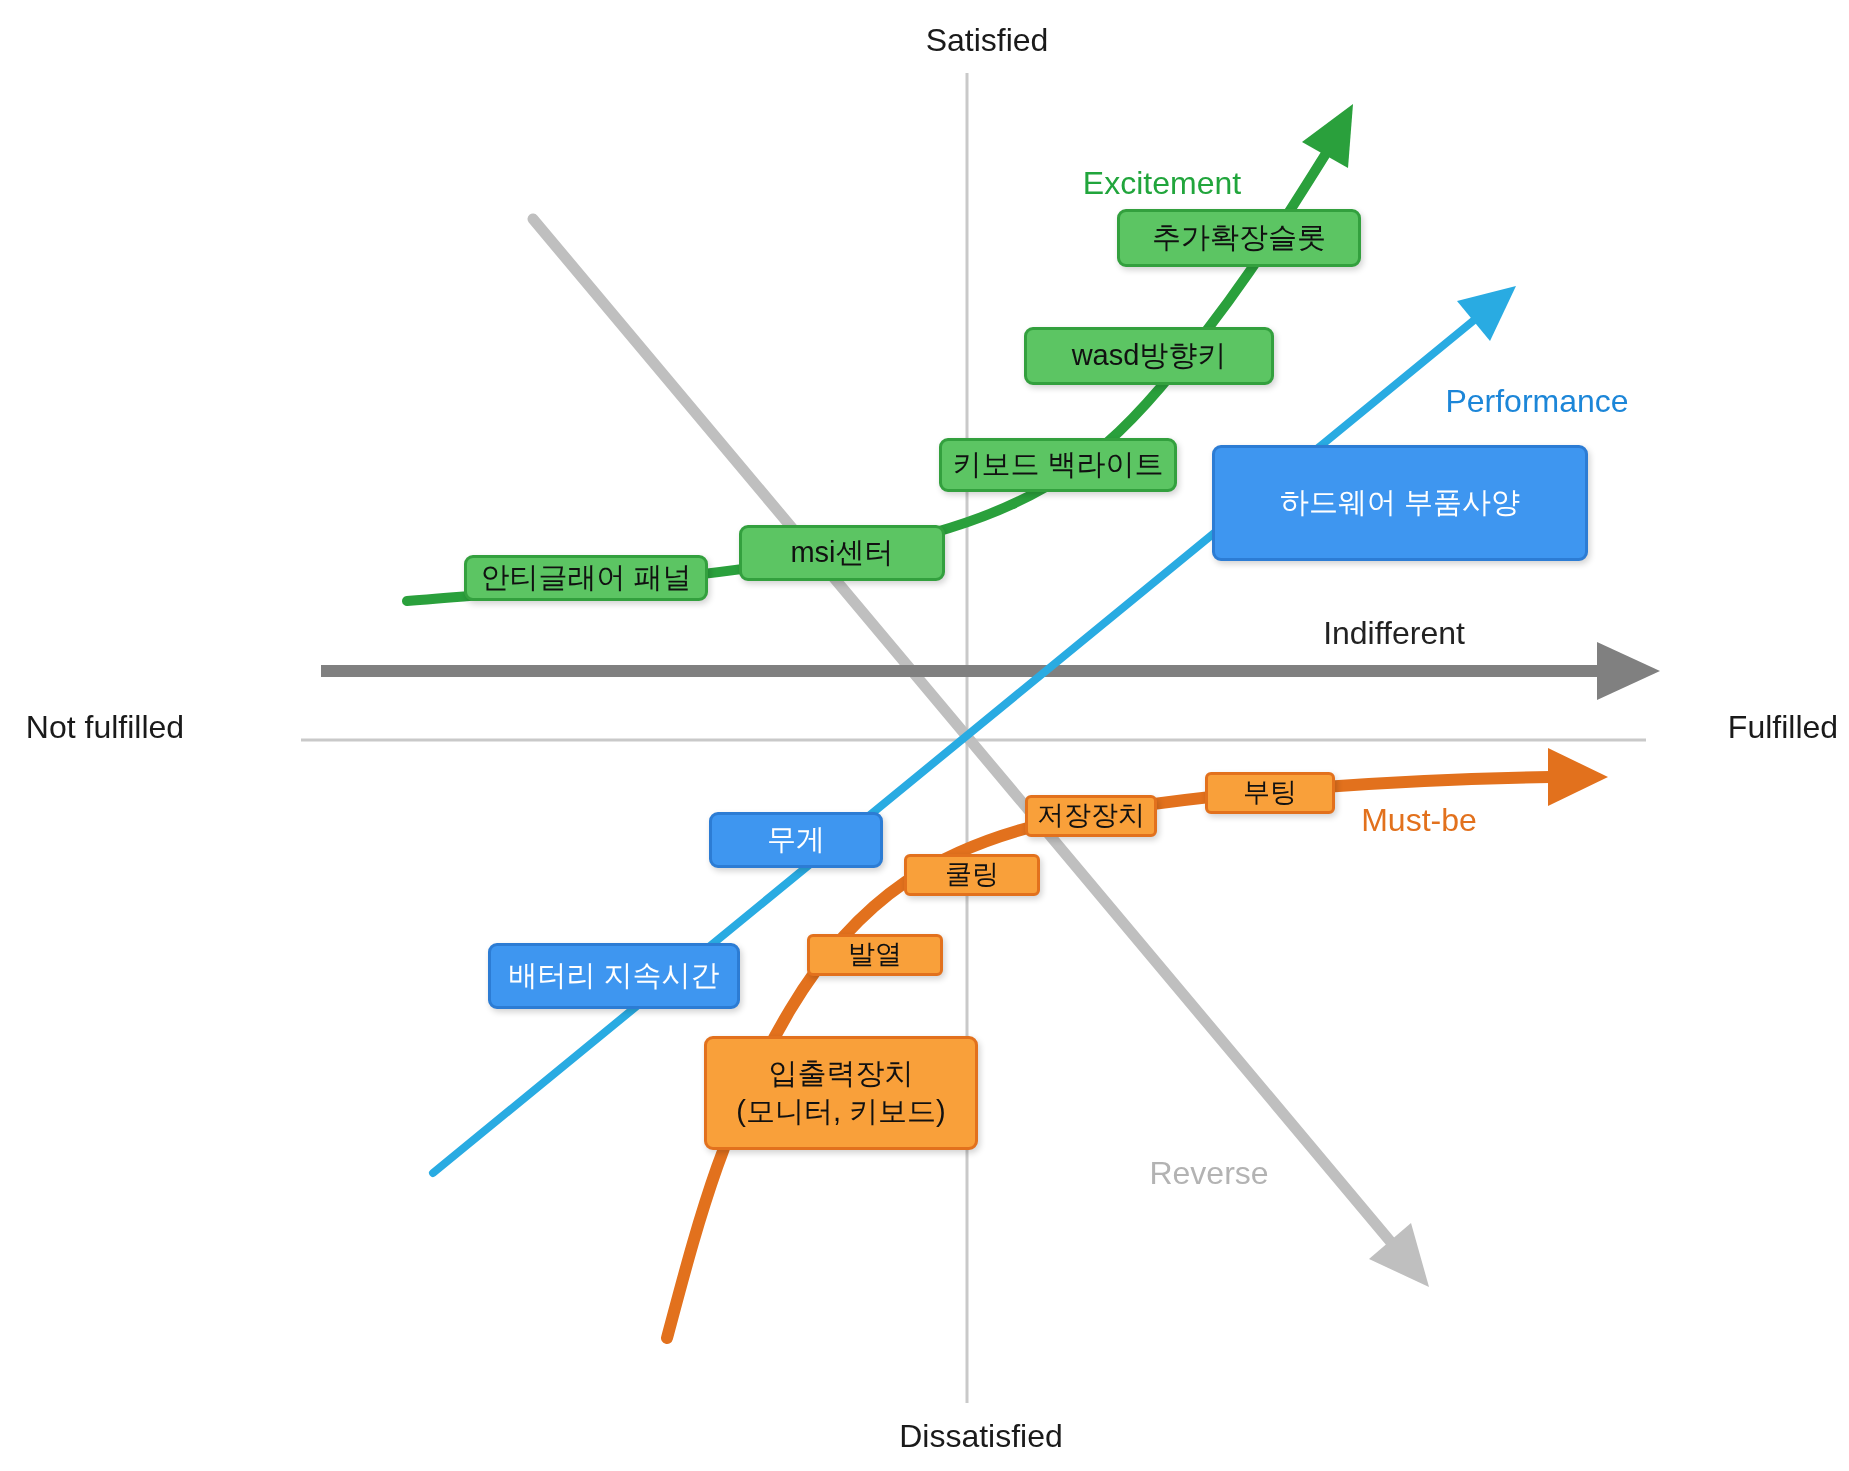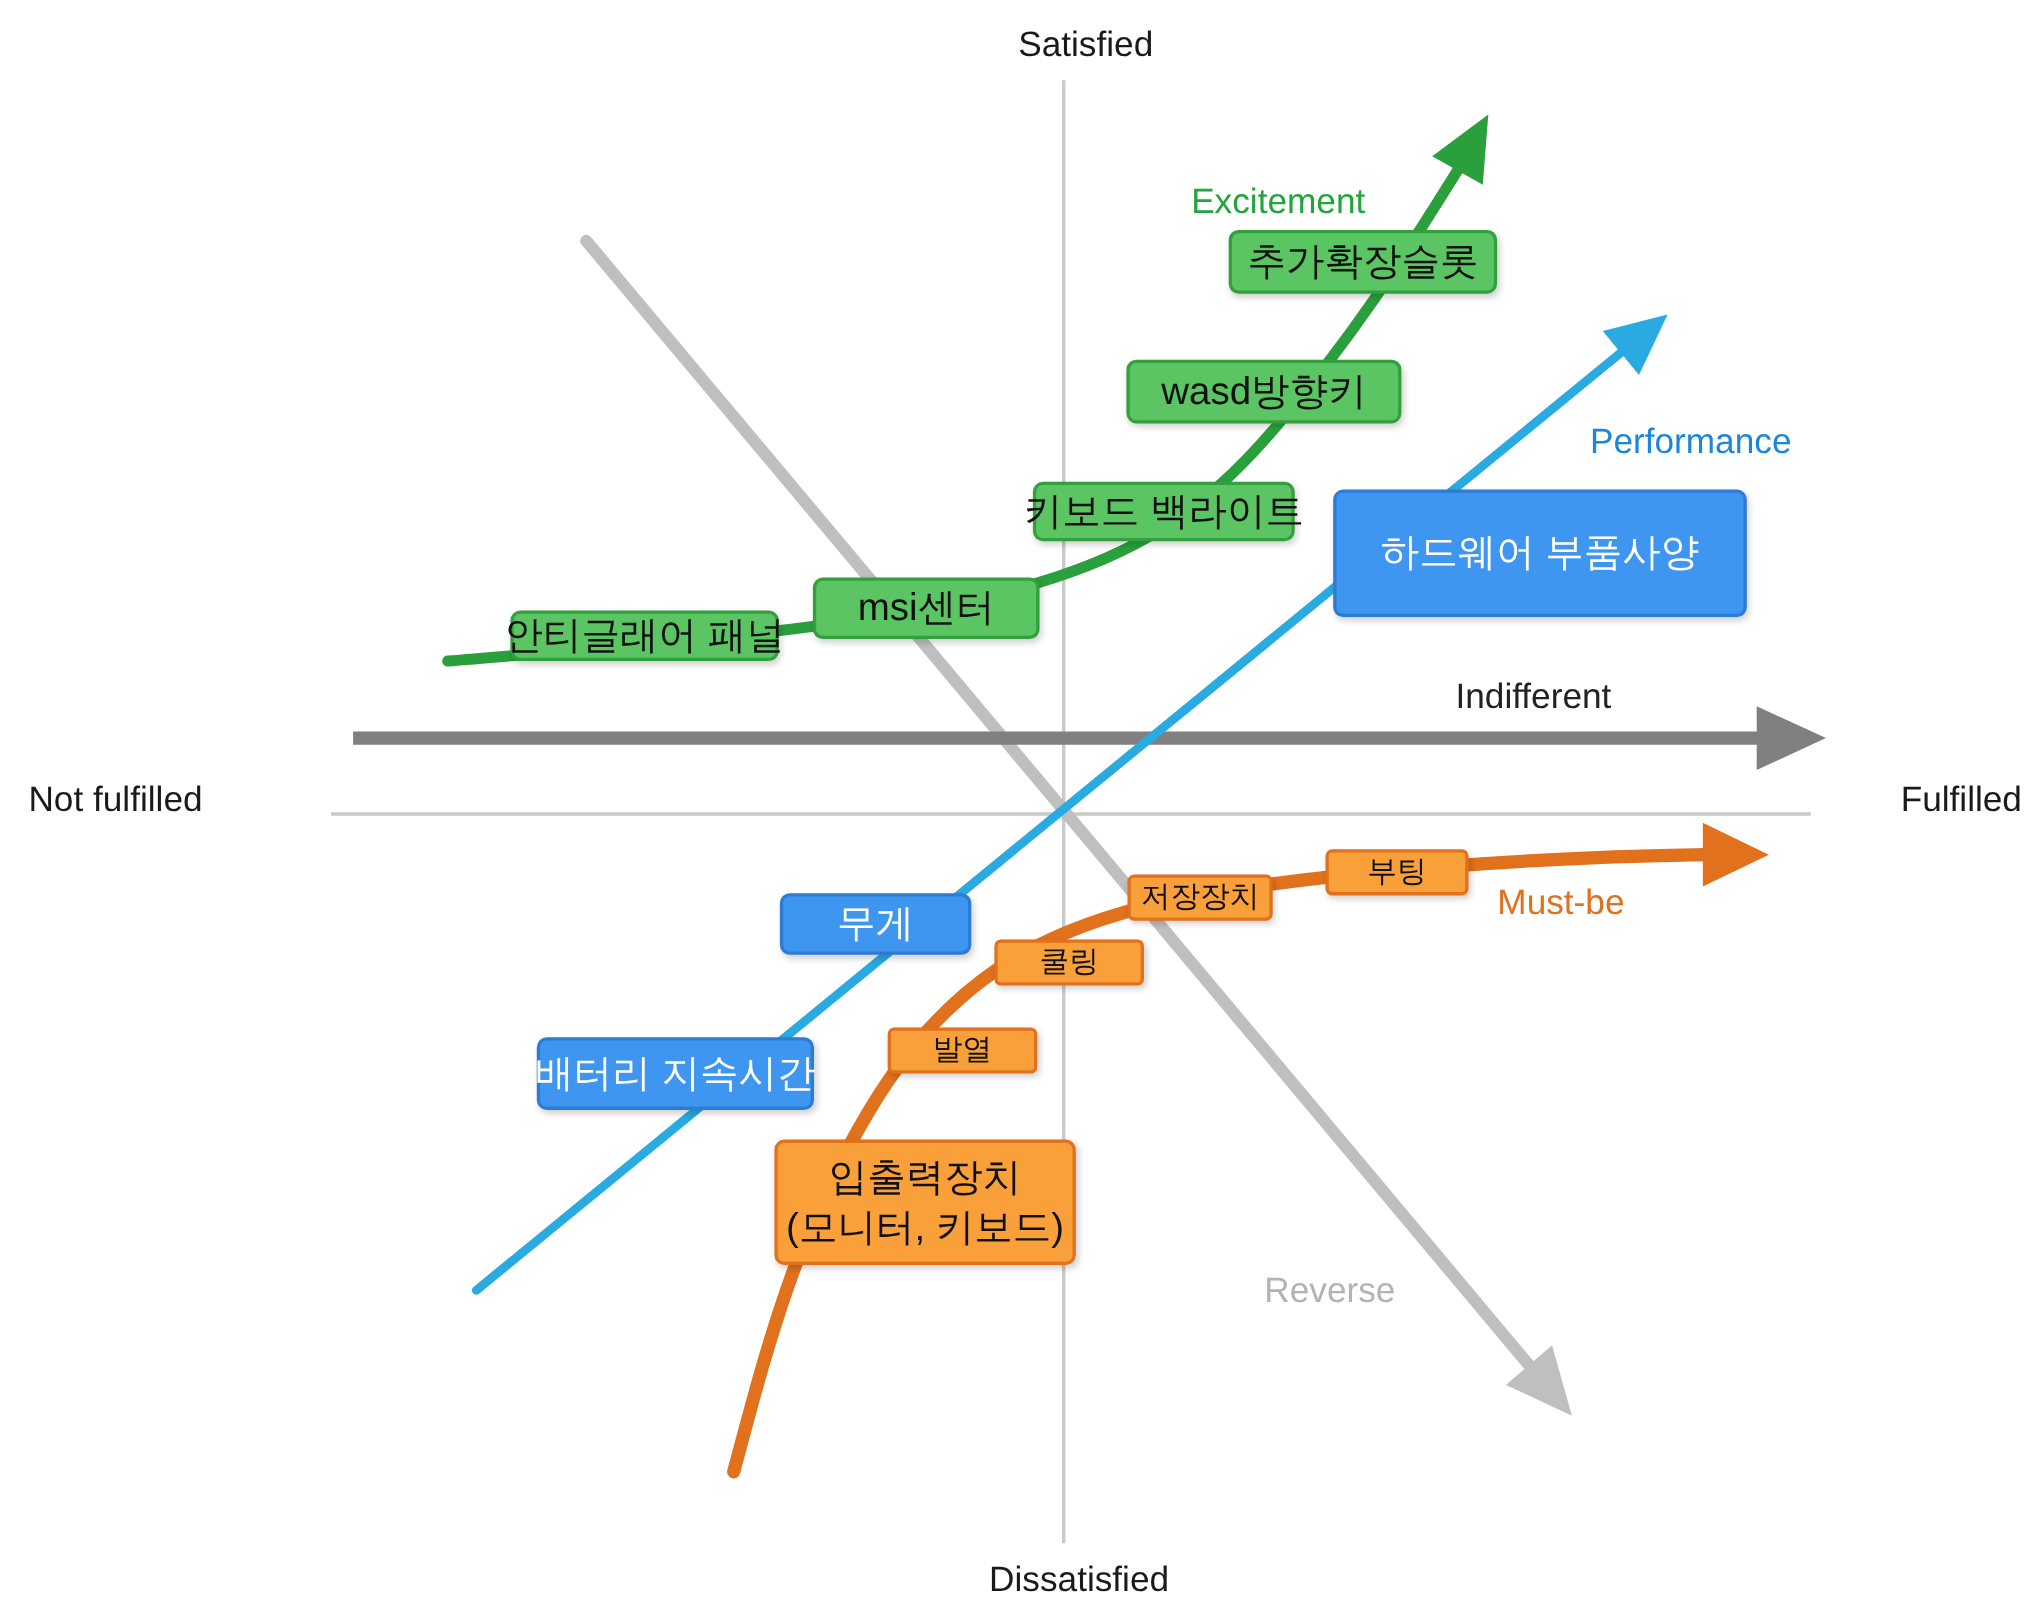--- a/index.html
+++ b/index.html
@@ -15,21 +15,21 @@
   }
   .stage > svg { position: absolute; left: 0; top: 0; }
 
   .box {
     position: absolute;
     display: flex;
     flex-direction: column;
     align-items: center;
     justify-content: center;
     border-radius: 9px;
-    font-size: 35px;
+    font-size: 29px;
     line-height: 1.3;
     color: #111111;
     text-align: center;
     box-shadow: 2px 3px 6px rgba(0,0,0,0.18);
     white-space: nowrap;
   }
   .box.green  { background: #5cc563; border: 3px solid #33a03e; }
   .box.blue   { background: #3e96f0; border: 3px solid #2c7cd4; color: #ffffff; }
   .box.orange { background: #f9a03a; border: 3px solid #e2711d; }
   .box.small  { font-size: 27px; border-radius: 6px; border-width: 3px; }

